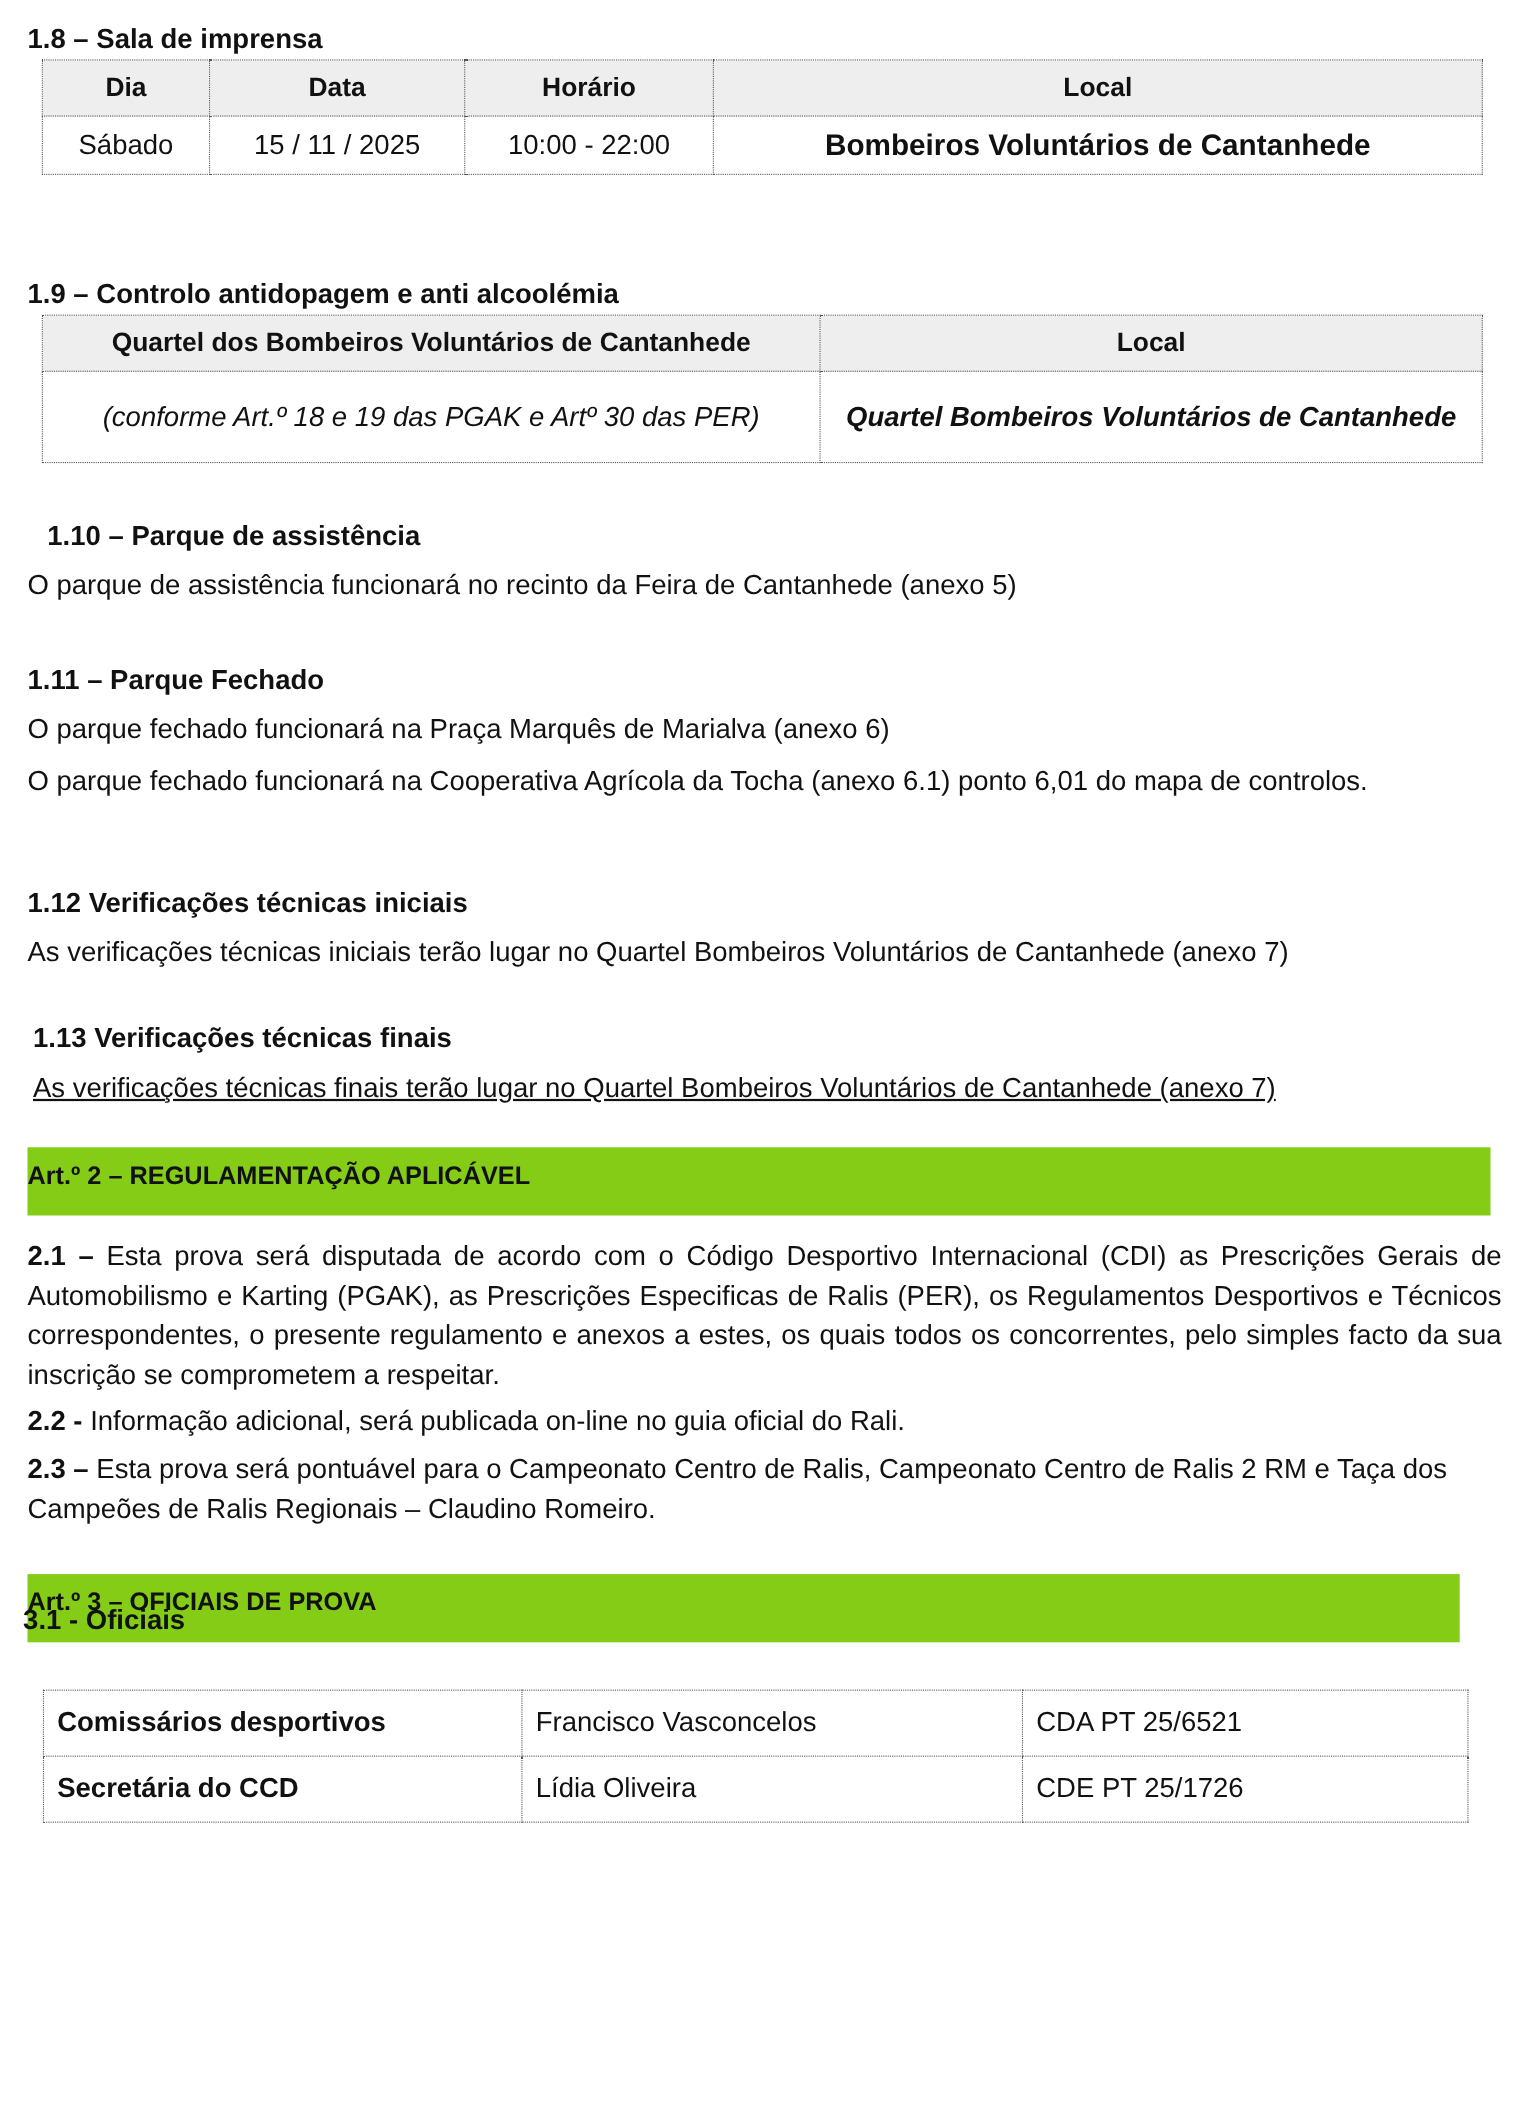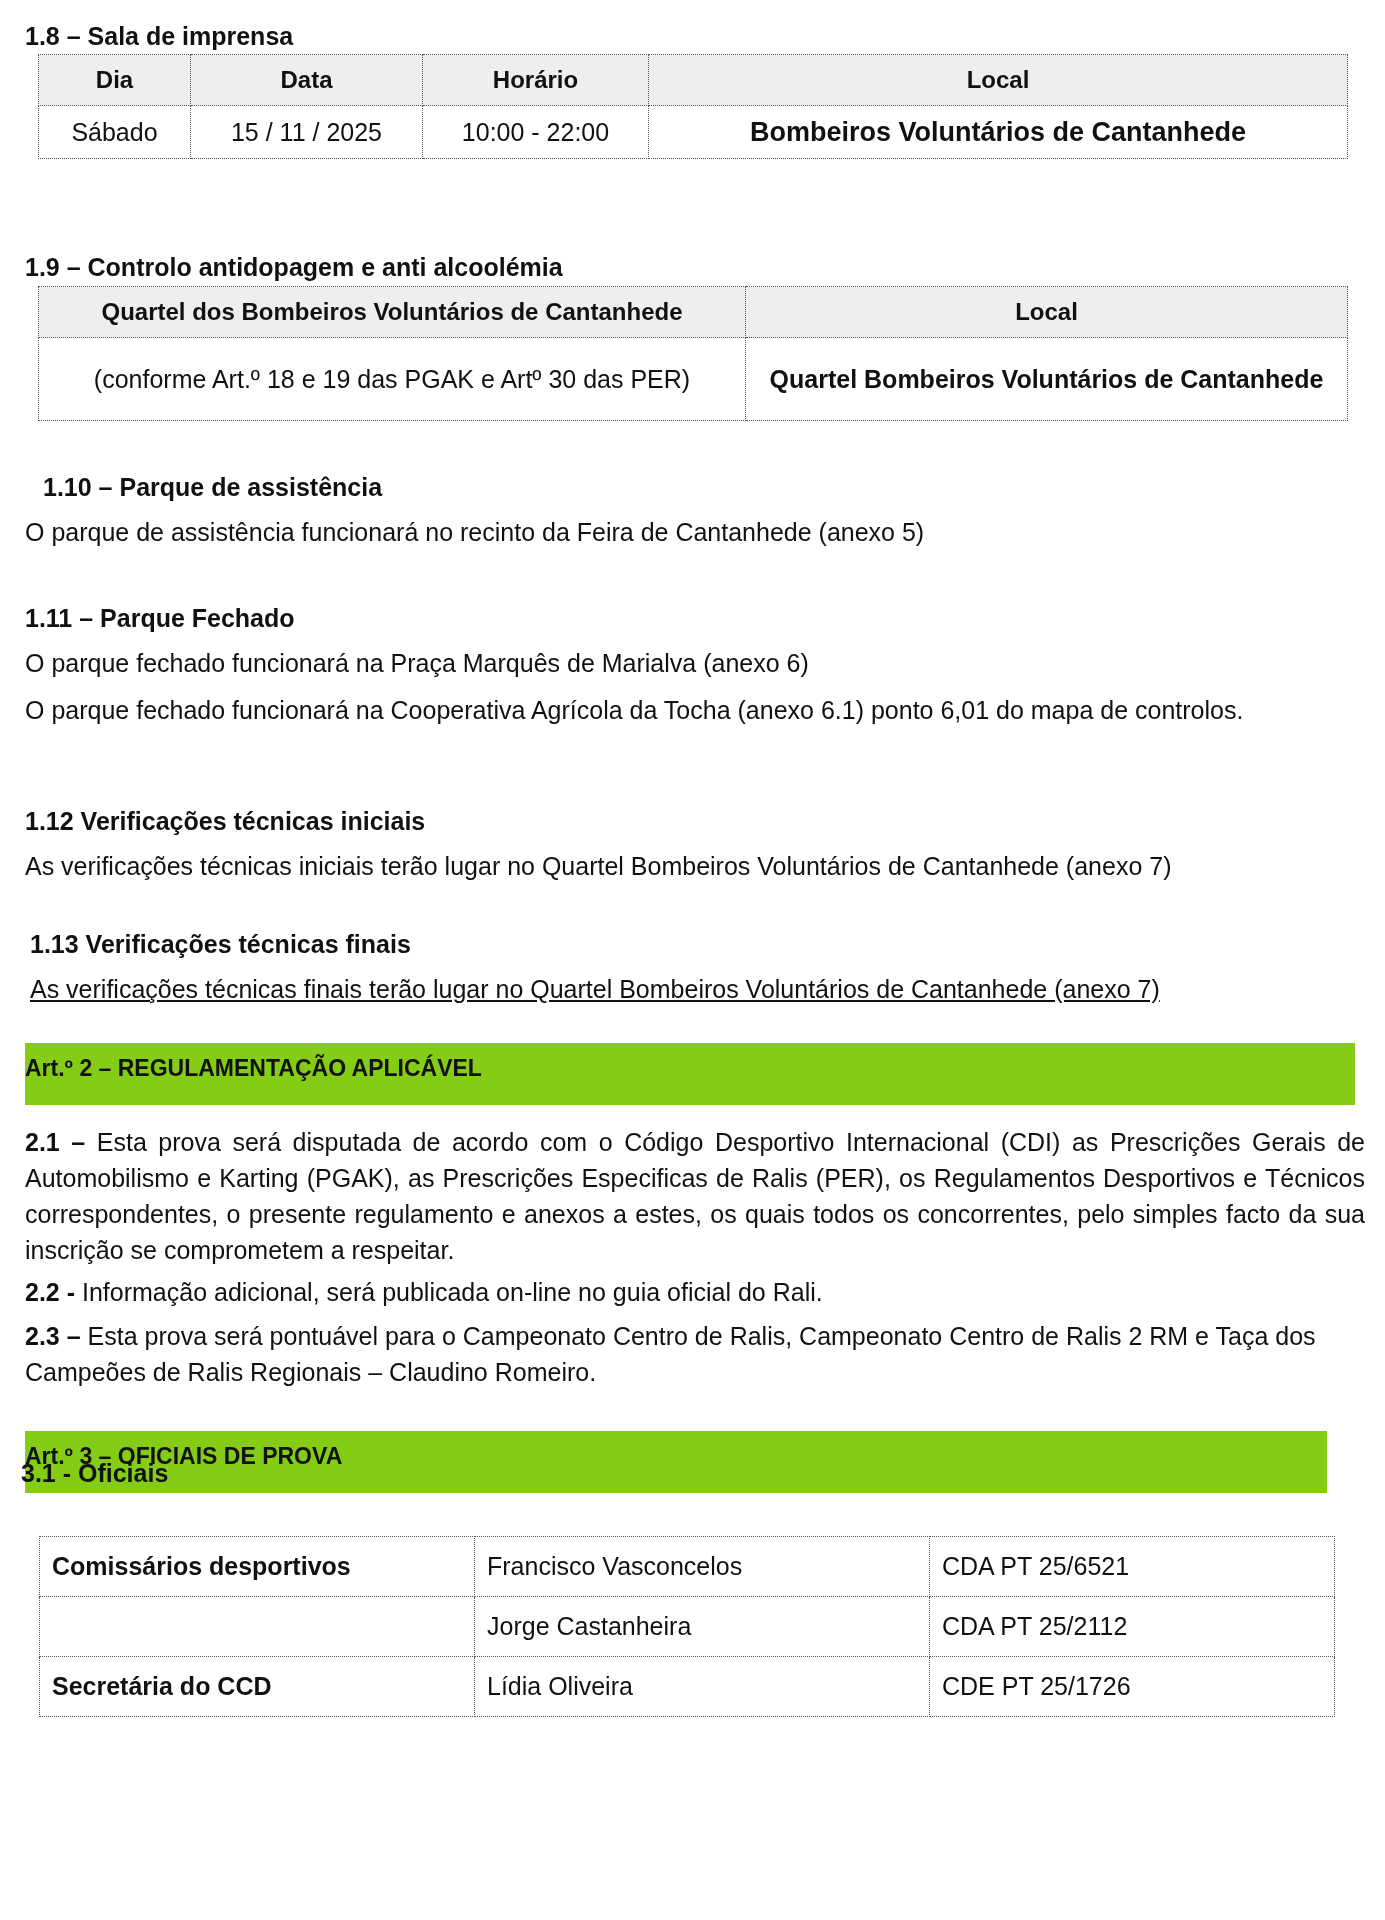--- a/index.html
+++ b/index.html
@@ -8,21 +8,21 @@
     font-family: "Liberation Sans", "DejaVu Sans", sans-serif; color: #111;
   }
   .abs { position: absolute; }
   .h { font-weight: bold; font-size: 25px; }
   .p { font-size: 25px; }
   table { border-collapse: collapse; position: absolute; table-layout: fixed; }
   td, th { border: 1px dotted #555; font-size: 25px; }
   th { background: #eeeeee; font-weight: bold; font-size: 24px; height: 48px; }
   .t1 td { height: 50px; text-align: center; }
   .t1 td.local { font-weight: bold; font-size: 27px; }
-  .t2 td { height: 80px; text-align: center; }
+  .t2 td { height: 80px; text-align: center; font-style: italic; }
   .t2 td.local { font-weight: bold; }
   .band { position: absolute; background: #84cc16; }
   .band span { position: absolute; left: 0; top: 12px; font-weight: bold; font-size: 23px; }
   .just { text-align: justify; font-size: 25px; line-height: 36px; }
   .t3 td { height: 57px; padding-left: 12px; }
   .t3 td.role { font-weight: bold; }
 </style>
 </head>
 <body>
 
@@ -109,23 +109,18 @@
       <col style="width:455px">
       <col>
     </colgroup>
   <tbody>
   <tr>
     <td class="role">Comissários desportivos</td>
     <td>Francisco Vasconcelos</td>
     <td>CDA PT 25/6521</td>
   </tr>
   <tr>
-    <td class="role"></td>
-    <td>Jorge Castanheira</td>
-    <td>CDA PT 25/2112</td>
-  </tr>
-  <tr>
     <td class="role">Secretária do CCD</td>
     <td>Lídia Oliveira</td>
     <td>CDE PT 25/1726</td>
   </tr>
 </tbody>
   </table>
 
 </body></html>

